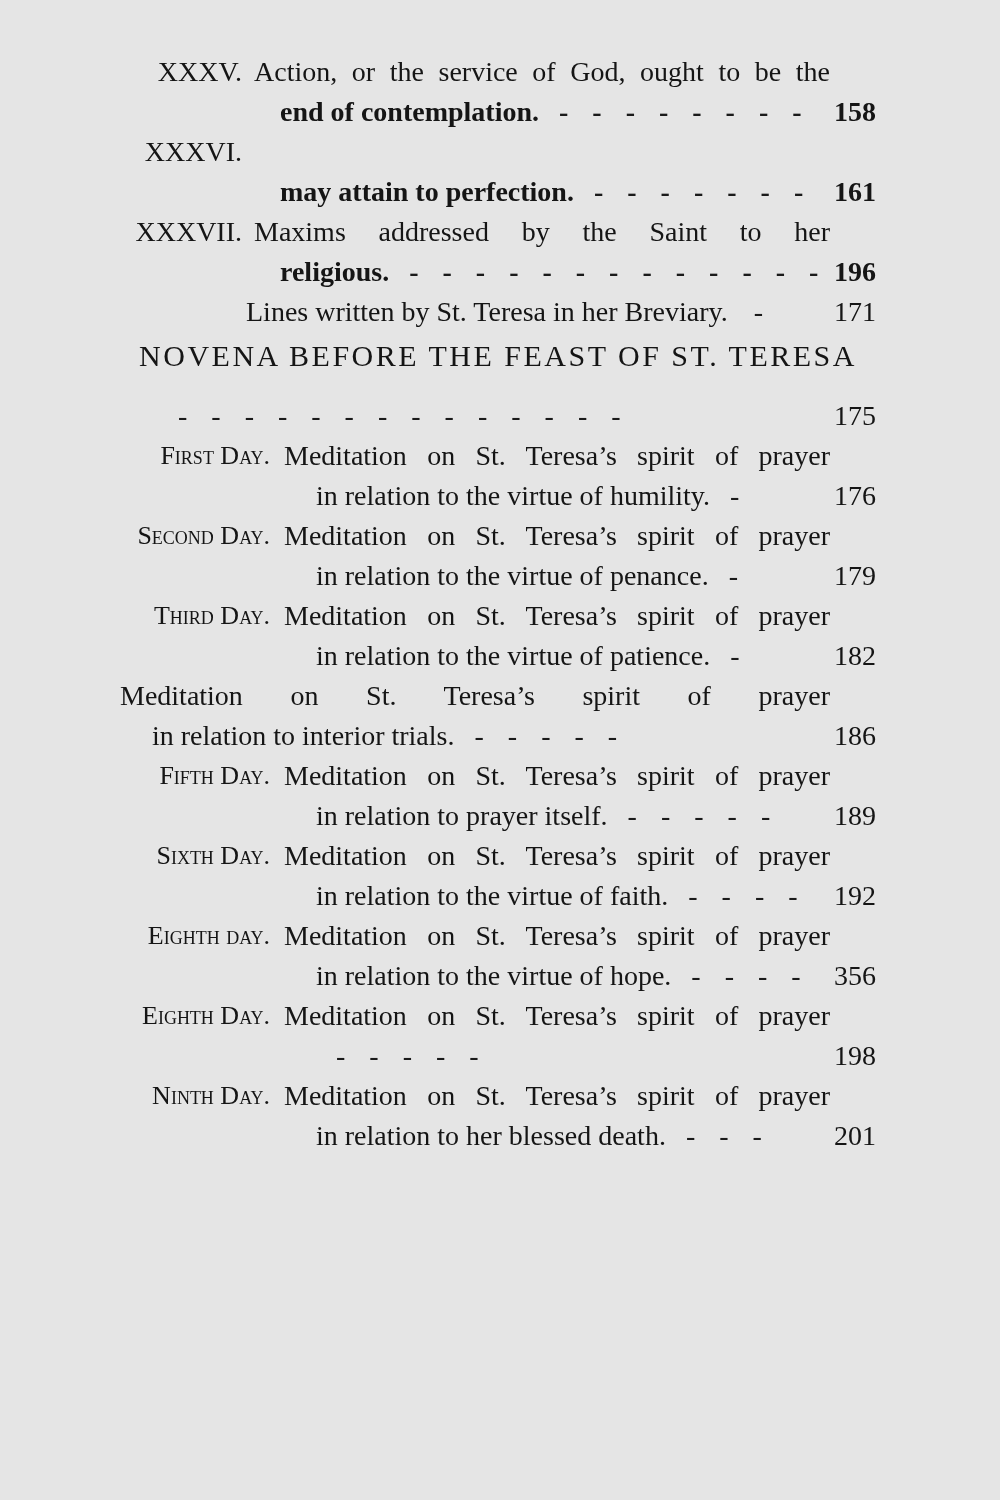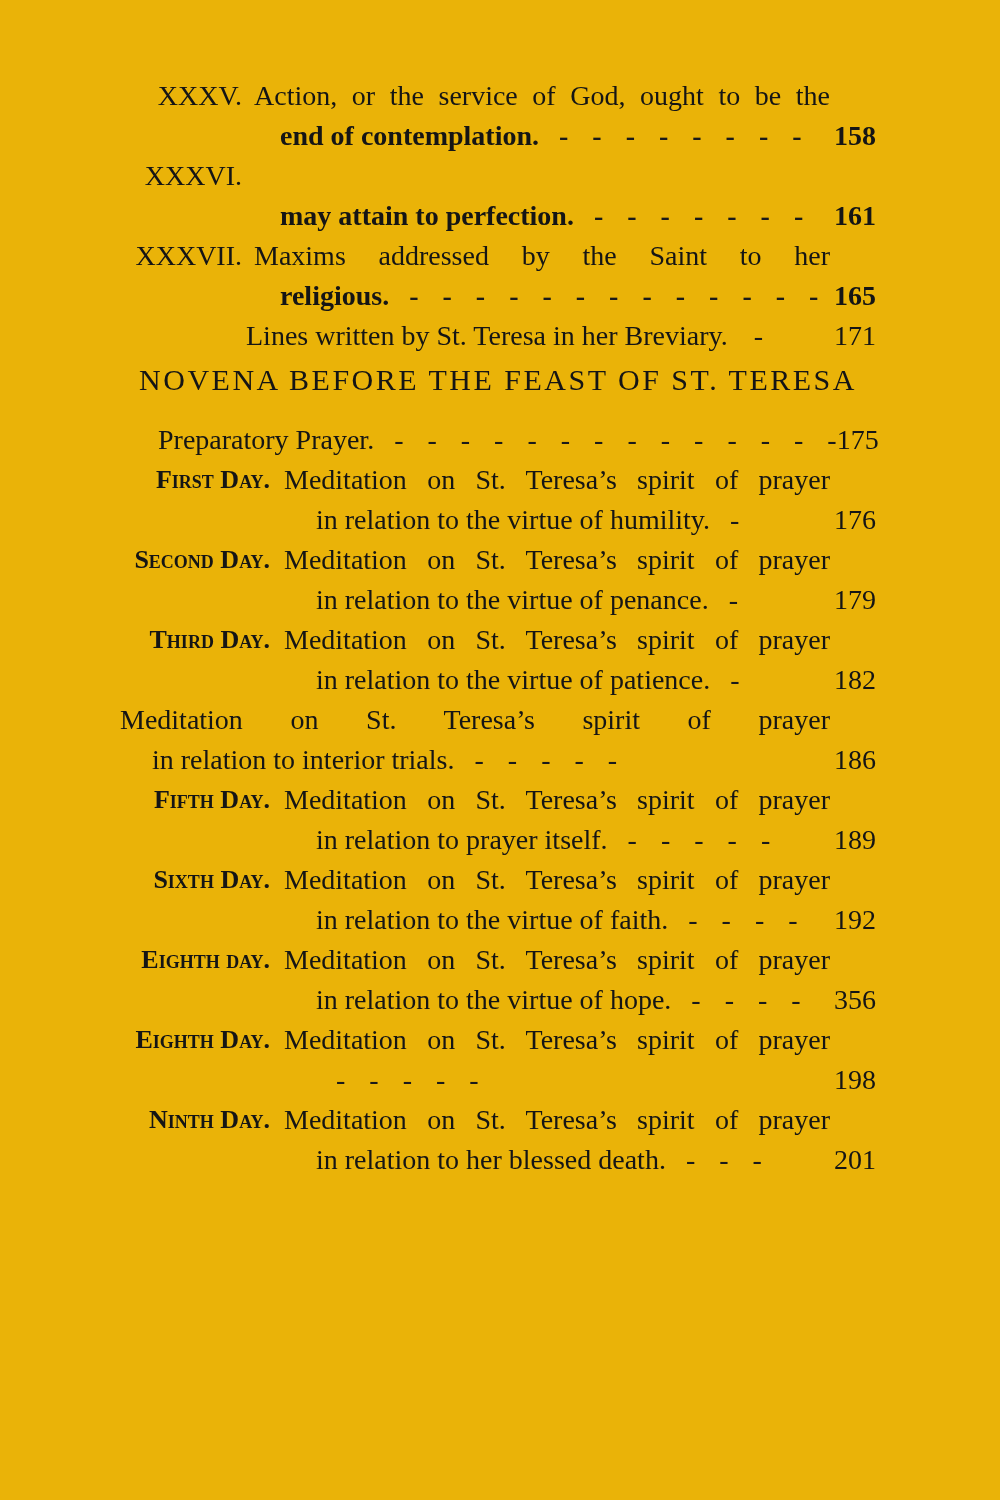--- a/index.html
+++ b/index.html
@@ -1,26 +1,26 @@
 <!DOCTYPE html>
 <html><head>
 <meta charset="utf-8">
 <style>
   html, body { margin: 0; padding: 0; background: #ffffff; }
   .page {
     position: relative;
     width: 1000px;
     height: 1500px;
-    background: #eab308;
+    background: #e5e5e5;
     color: #151515;
     font-family: "Liberation Serif", "DejaVu Serif", serif;
     font-size: 28px;
     line-height: 40px;
     box-sizing: border-box;
-    padding: 76px 124px 0 120px;
+    padding: 52px 124px 0 120px;
     overflow: hidden;
   }
   
   .ch-line1 { display: flex; }
   .ch-num { width: 122px; flex: 0 0 122px; text-align: right; padding-right: 12px; white-space: nowrap; }
   .ch-text { flex: 1; text-align: justify; text-align-last: justify; padding-right: 46px; }
   .ch-line2 { display: flex; align-items: baseline; padding-left: 160px; font-weight: bold; }
   .cont { white-space: nowrap; }
   .leader { white-space: nowrap; word-spacing: 17px; padding-left: 20px; color: #1a1a1a; }
   .pgnum { margin-left: auto; min-width: 42px; text-align: right; white-space: nowrap; }
@@ -38,21 +38,20 @@
   
   .prep-line { display: flex; align-items: baseline; padding-left: 38px; }
   
   .day { display: flex; }
   .day-label {
     width: 150px; flex: 0 0 150px;
     text-align: right; padding-right: 14px;
     font-variant: small-caps;
     font-size: 26px;
     white-space: nowrap;
-    font-weight: bold;
   }
   .day-body { flex: 1; min-width: 0; }
   .day-line1 { text-align: justify; text-align-last: justify; padding-right: 46px; }
   .day-line2 { display: flex; align-items: baseline; padding-left: 32px; }
 </style>
 </head>
 <body>
 
 <div class="page">
 
@@ -80,34 +79,33 @@
   </div>
 
   <div class="chapter">
     <div class="ch-line1">
       <span class="ch-num">XXXVII.</span>
       <span class="ch-text">Maxims addressed by the Saint to her</span>
     </div>
     <div class="ch-line2">
       <span class="cont">religious.</span>
       <span class="leader">- - - - - - - - - - - - -</span>
-      <span class="pgnum">165</span>
+      <span class="pgnum">196</span>
     </div>
   </div>
 
   <div class="single-line">
     <span class="cont">Lines written by St. Teresa in her Breviary.</span>
     <span class="leader">-</span>
     <span class="pgnum">171</span>
   </div>
 
   <div class="section-heading">NOVENA BEFORE THE FEAST OF ST. TERESA</div>
 
   <div class="prep-line">
-    <span class="cont">Preparatory Prayer.</span>
     <span class="leader">- - - - - - - - - - - - - -</span>
     <span class="pgnum">175</span>
   </div>
 
   <div class="day">
     <span class="day-label">First Day.</span>
     <div class="day-body">
       <div class="day-line1">Meditation on St. Teresa’s spirit of prayer</div>
       <div class="day-line2">
         <span class="cont">in relation to the virtue of humility.</span>

